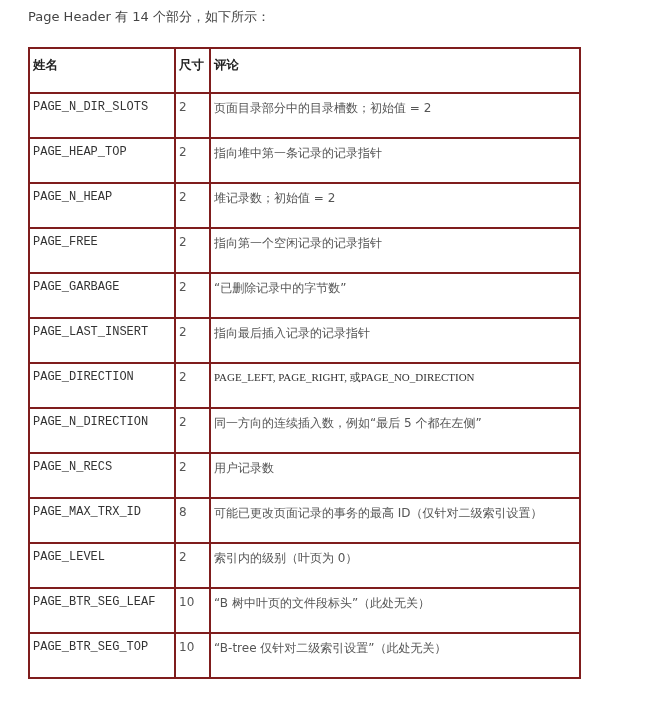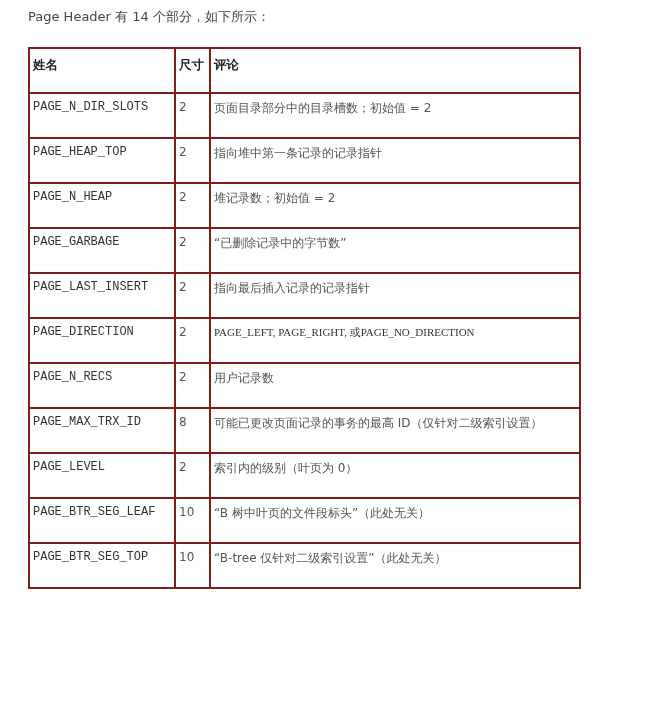--- a/index.html
+++ b/index.html
@@ -39,33 +39,43 @@
         <td class="name">PAGE_HEAP_TOP</td>
         <td class="size">2</td>
         <td class="cmt">指向堆中第一条记录的记录指针</td>
       </tr>
       <tr>
         <td class="name">PAGE_N_HEAP</td>
         <td class="size">2</td>
         <td class="cmt">堆记录数；初始值 = 2</td>
       </tr>
       <tr>
+        <td class="name">PAGE_FREE</td>
+        <td class="size">2</td>
+        <td class="cmt">指向第一个空闲记录的记录指针</td>
+      </tr>
+      <tr>
         <td class="name">PAGE_GARBAGE</td>
         <td class="size">2</td>
         <td class="cmt">“已删除记录中的字节数”</td>
       </tr>
       <tr>
         <td class="name">PAGE_LAST_INSERT</td>
         <td class="size">2</td>
         <td class="cmt">指向最后插入记录的记录指针</td>
       </tr>
       <tr>
         <td class="name">PAGE_DIRECTION</td>
         <td class="size">2</td>
         <td class="cmt"><span class="mono">PAGE_LEFT, PAGE_RIGHT, 或PAGE_NO_DIRECTION</span></td>
+      </tr>
+      <tr>
+        <td class="name">PAGE_N_DIRECTION</td>
+        <td class="size">2</td>
+        <td class="cmt">同一方向的连续插入数，例如“最后 5 个都在左侧”</td>
       </tr>
       <tr>
         <td class="name">PAGE_N_RECS</td>
         <td class="size">2</td>
         <td class="cmt">用户记录数</td>
       </tr>
       <tr>
         <td class="name">PAGE_MAX_TRX_ID</td>
         <td class="size">8</td>
         <td class="cmt">可能已更改页面记录的事务的最高 ID（仅针对二级索引设置）</td>

